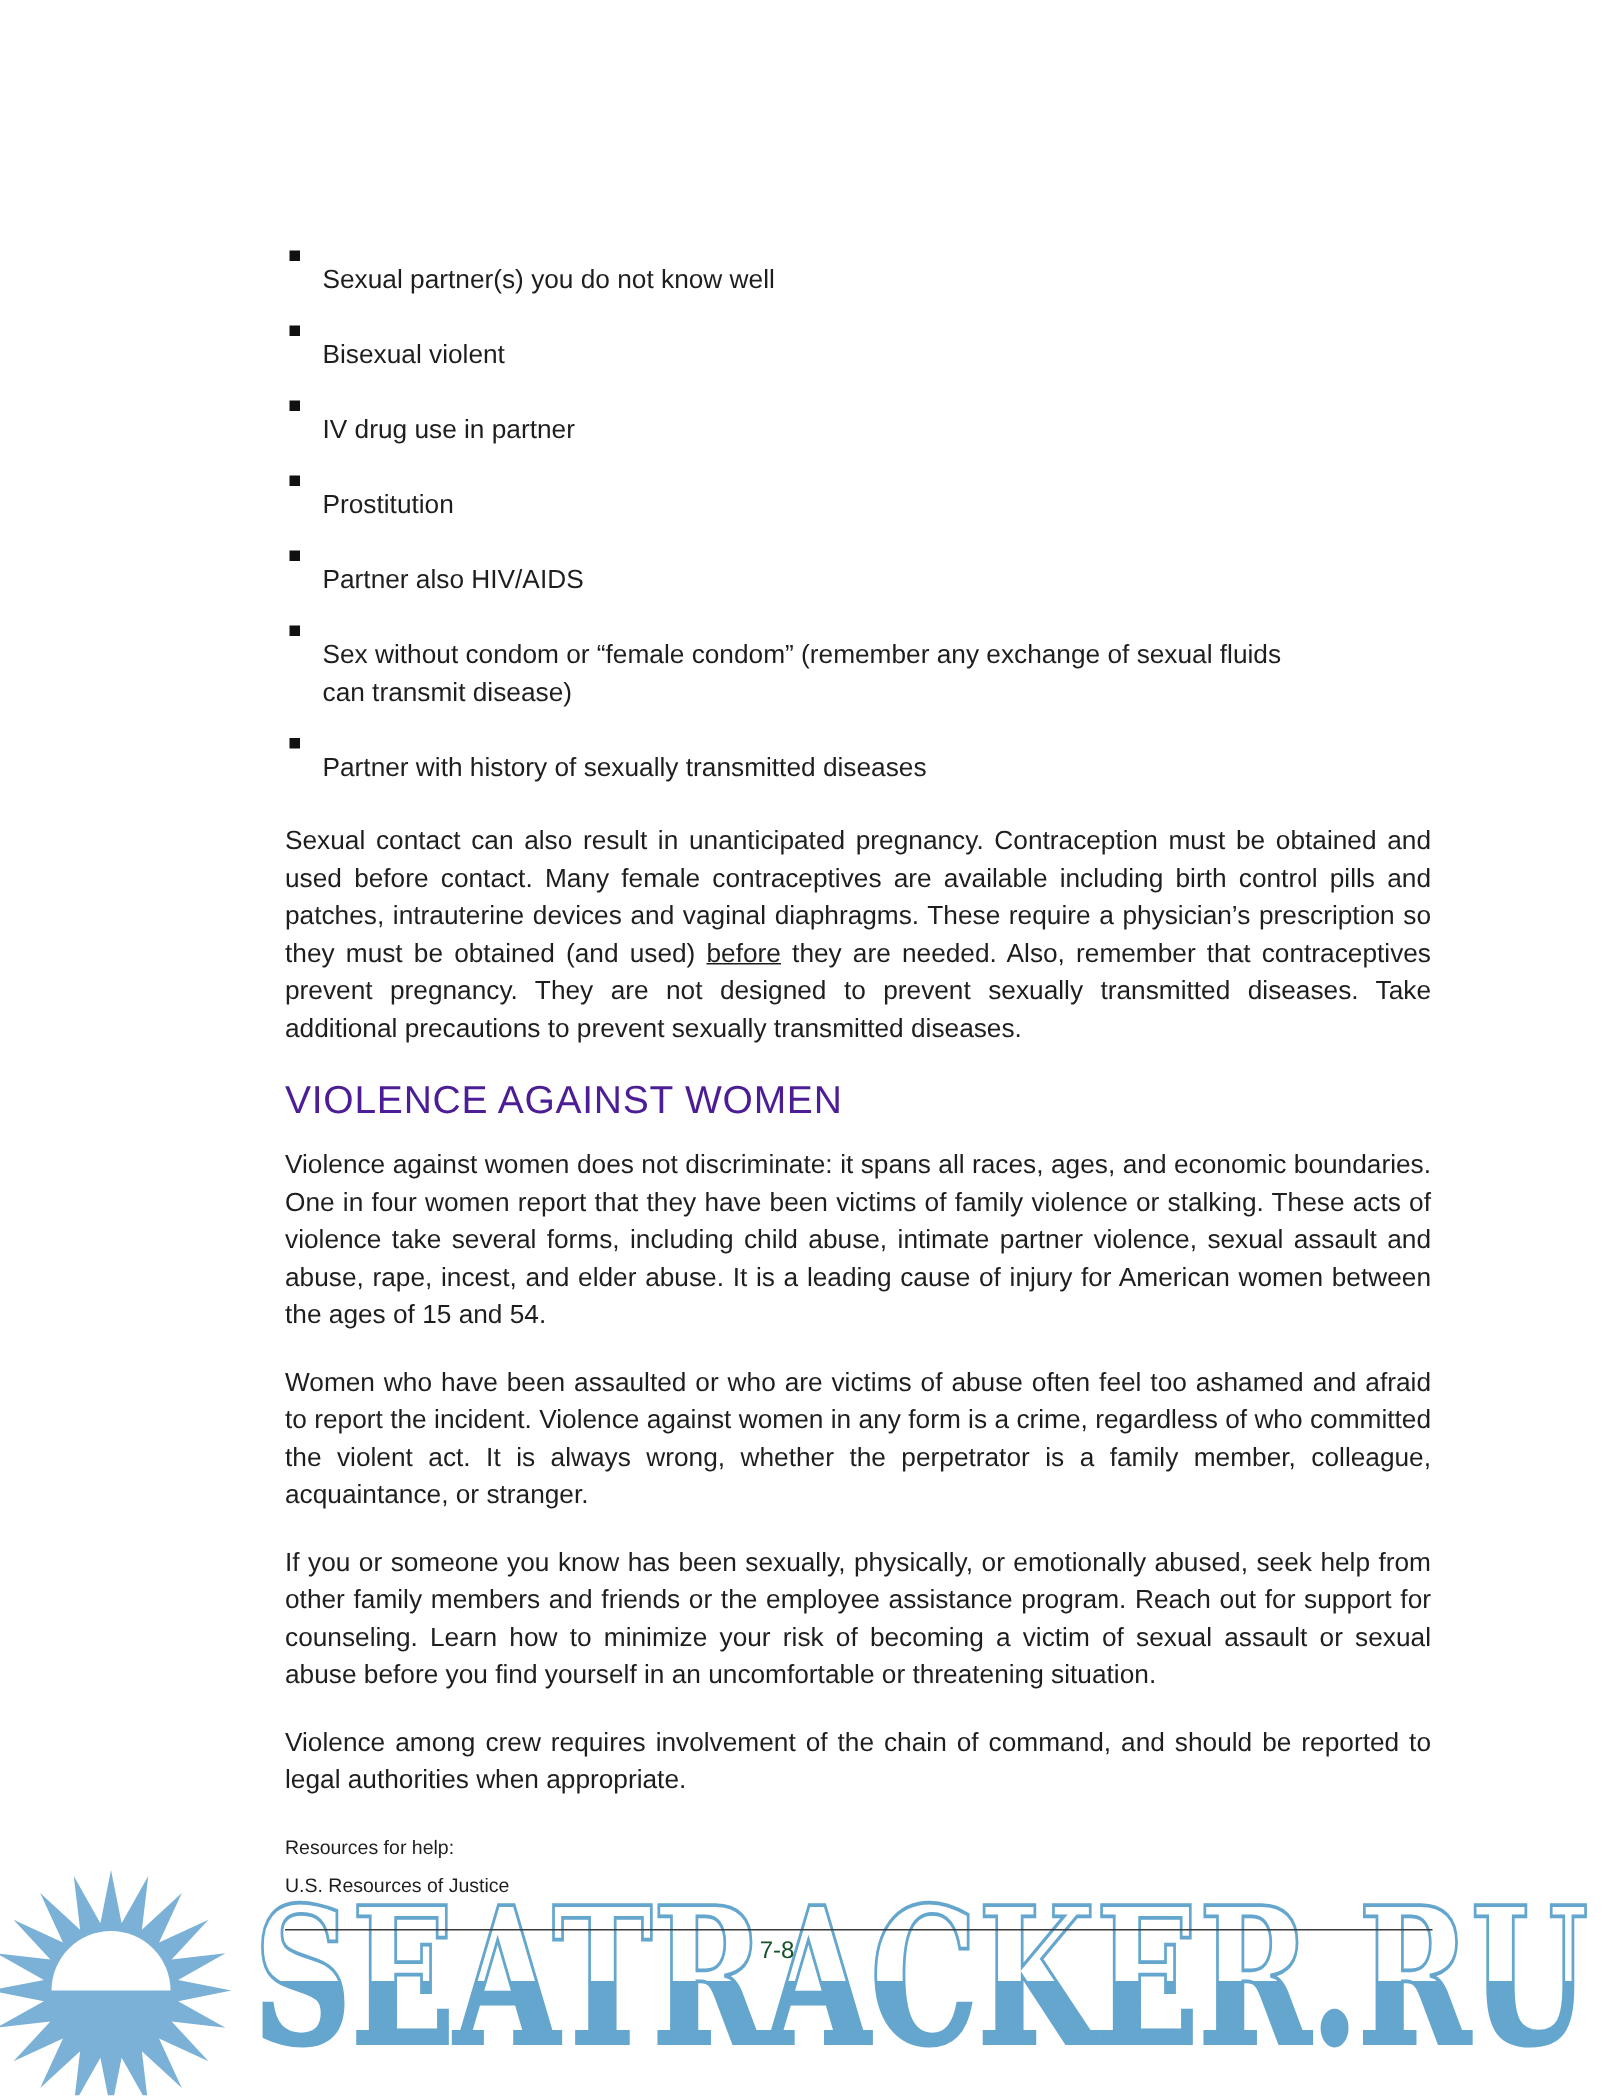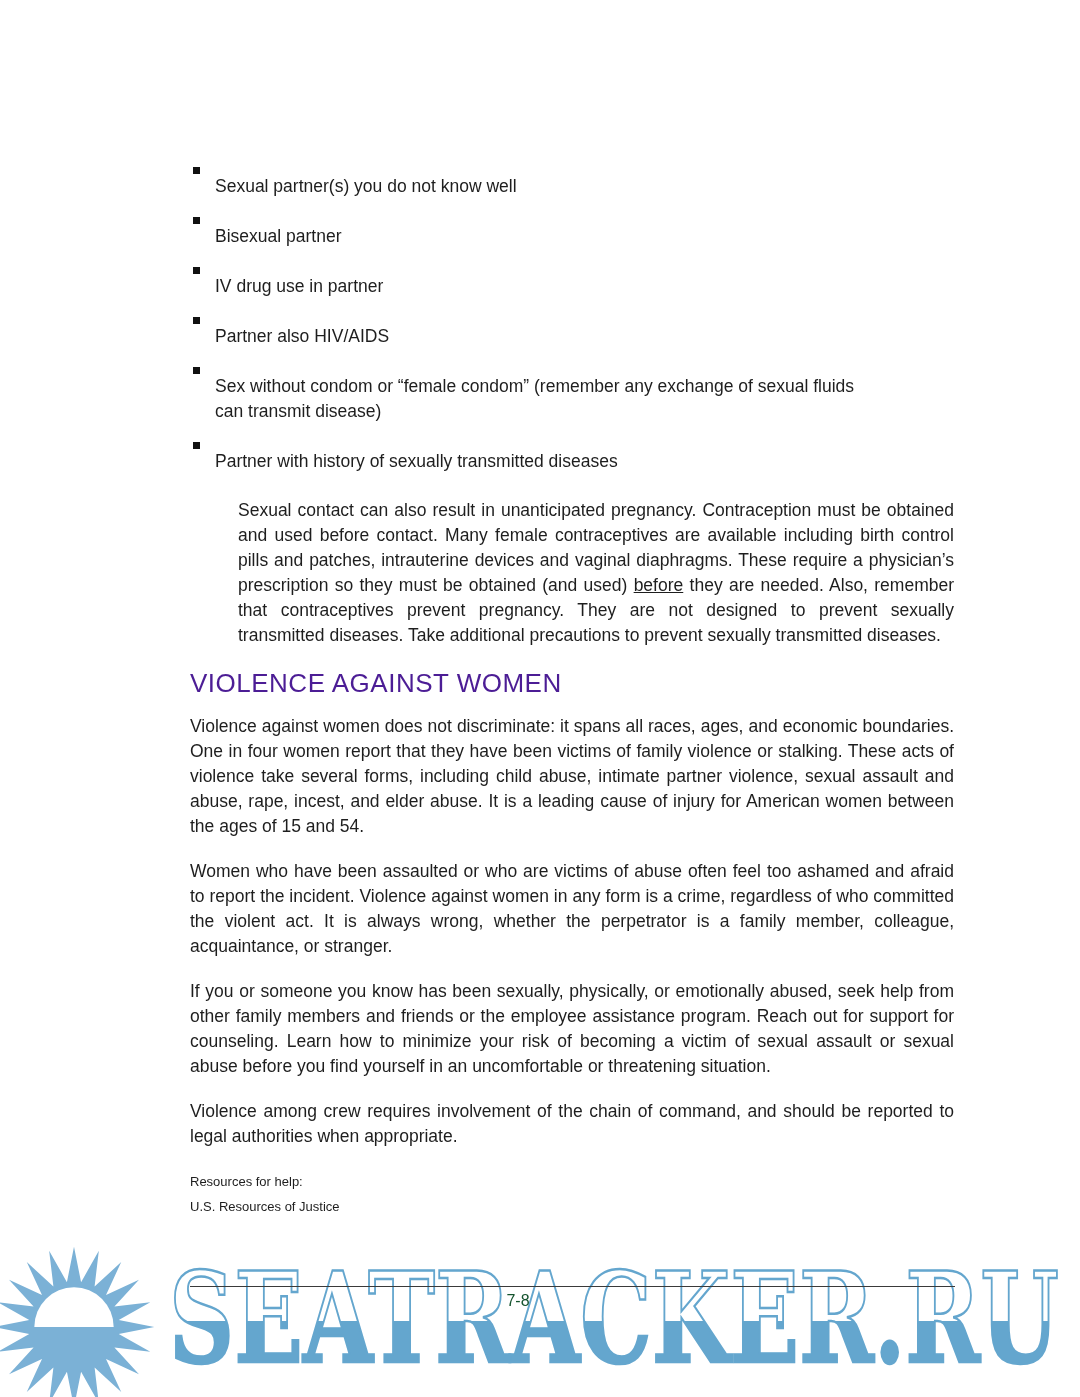--- a/index.html
+++ b/index.html
@@ -38,21 +38,21 @@
   .bullet-text {
     margin-left: 25px;
     max-width: 665px;
   }
   .body-par {
     margin: 0 0 20px 0;
     font-size: 17.5px;
     line-height: 25px;
     text-align: justify;
   }
-  .body-par:first-of-type { margin-top: 24px; margin-left: 48px; }
+  .body-par:first-of-type { margin-top: 24px; }
   .underlined { text-decoration: underline; }
   .section-heading {
     font-size: 26px;
     font-weight: 400;
     letter-spacing: 0.5px;
     margin: 20px 0 15px 0;
     color: #4c1d95;
   }
   .resources { margin-top: 20px; }
   .resources-line {
@@ -99,25 +99,29 @@
 
   <div class="content">
 
     <div class="bullets">
       <div class="bullet-item">
         <span class="bullet-square"></span>
         <span class="bullet-text">Sexual partner(s) you do not know well</span>
       </div>
       <div class="bullet-item">
         <span class="bullet-square"></span>
-        <span class="bullet-text">Bisexual partner</span>
+        <span class="bullet-text">Bisexual violent</span>
       </div>
       <div class="bullet-item">
         <span class="bullet-square"></span>
         <span class="bullet-text">IV drug use in partner</span>
+      </div>
+      <div class="bullet-item">
+        <span class="bullet-square"></span>
+        <span class="bullet-text">Prostitution</span>
       </div>
       <div class="bullet-item">
         <span class="bullet-square"></span>
         <span class="bullet-text">Partner also HIV/AIDS</span>
       </div>
       <div class="bullet-item">
         <span class="bullet-square"></span>
         <span class="bullet-text">Sex without condom or “female condom” (remember any exchange of sexual fluids can transmit disease)</span>
       </div>
       <div class="bullet-item">

